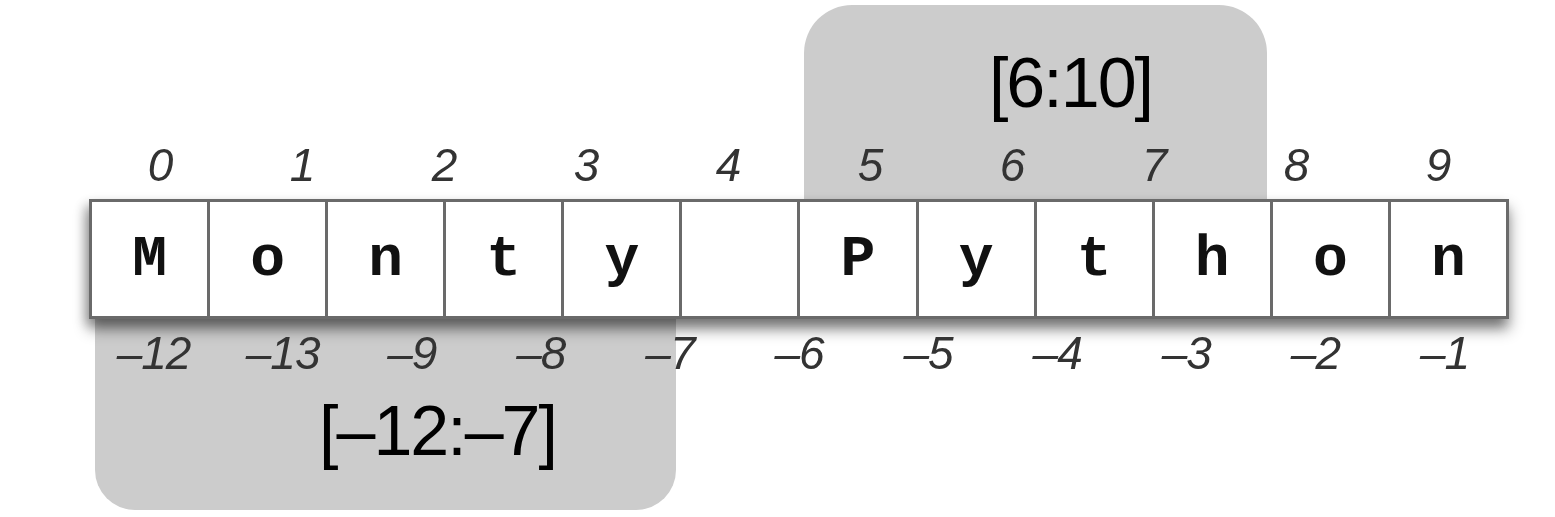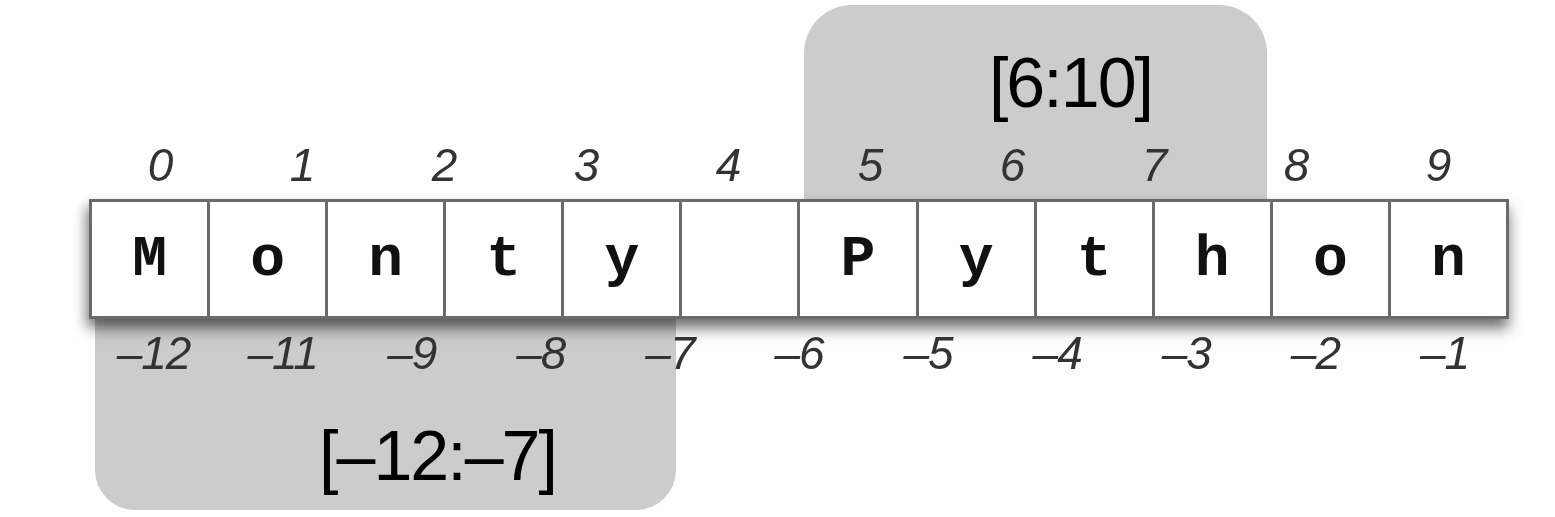--- a/index.html
+++ b/index.html
@@ -7,21 +7,21 @@
   .hl {
     position:absolute; background:#cccccc;
   }
   .hl-top { left:804px; top:5px; width:463px; height:200px; border-radius:48px 48px 0 0; }
   .hl-bot { left:95px; top:316px; width:581px; height:194px; border-radius:0 0 40px 40px; }
   .slice-label {
     position:absolute; font-family:"Liberation Sans", sans-serif; font-size:70px;
     color:#000; text-align:center; line-height:1; letter-spacing:-2px;margin-left:35px;
   }
   .slice-top { left:804px; width:463px; top:48px; }
-  .slice-bot { left:95px; width:615px; top:421px; }
+  .slice-bot { left:95px; width:615px; top:396px; }
   .strip {
     position:absolute; left:89px; top:199px; width:1420px; height:120px;
     display:flex; box-sizing:border-box; border:3px solid #6a6a6a; background:#fff;
     box-shadow: 0 10px 14px rgba(0,0,0,0.45), -4px 6px 10px rgba(0,0,0,0.2);
   }
   .cell {
     flex:1 1 0; box-sizing:border-box; border-right:3px solid #6a6a6a;
     display:flex; align-items:center; justify-content:center;
     font-family:"Liberation Mono", "DejaVu Sans Mono", monospace; font-weight:bold;
     font-size:58px; color:#111;
@@ -66,21 +66,21 @@
   <div class="cell">P</div>
   <div class="cell">y</div>
   <div class="cell">t</div>
   <div class="cell">h</div>
   <div class="cell">o</div>
   <div class="cell">n</div>
 </div>
 
 <div class="idx-row neg">
   <span class="idx">–12</span>
-  <span class="idx">–11</span>
+  <span class="idx">–13</span>
   <span class="idx">–9</span>
   <span class="idx">–8</span>
   <span class="idx">–7</span>
   <span class="idx">–6</span>
   <span class="idx">–5</span>
   <span class="idx">–4</span>
   <span class="idx">–3</span>
   <span class="idx">–2</span>
   <span class="idx">–1</span>
 </div>

